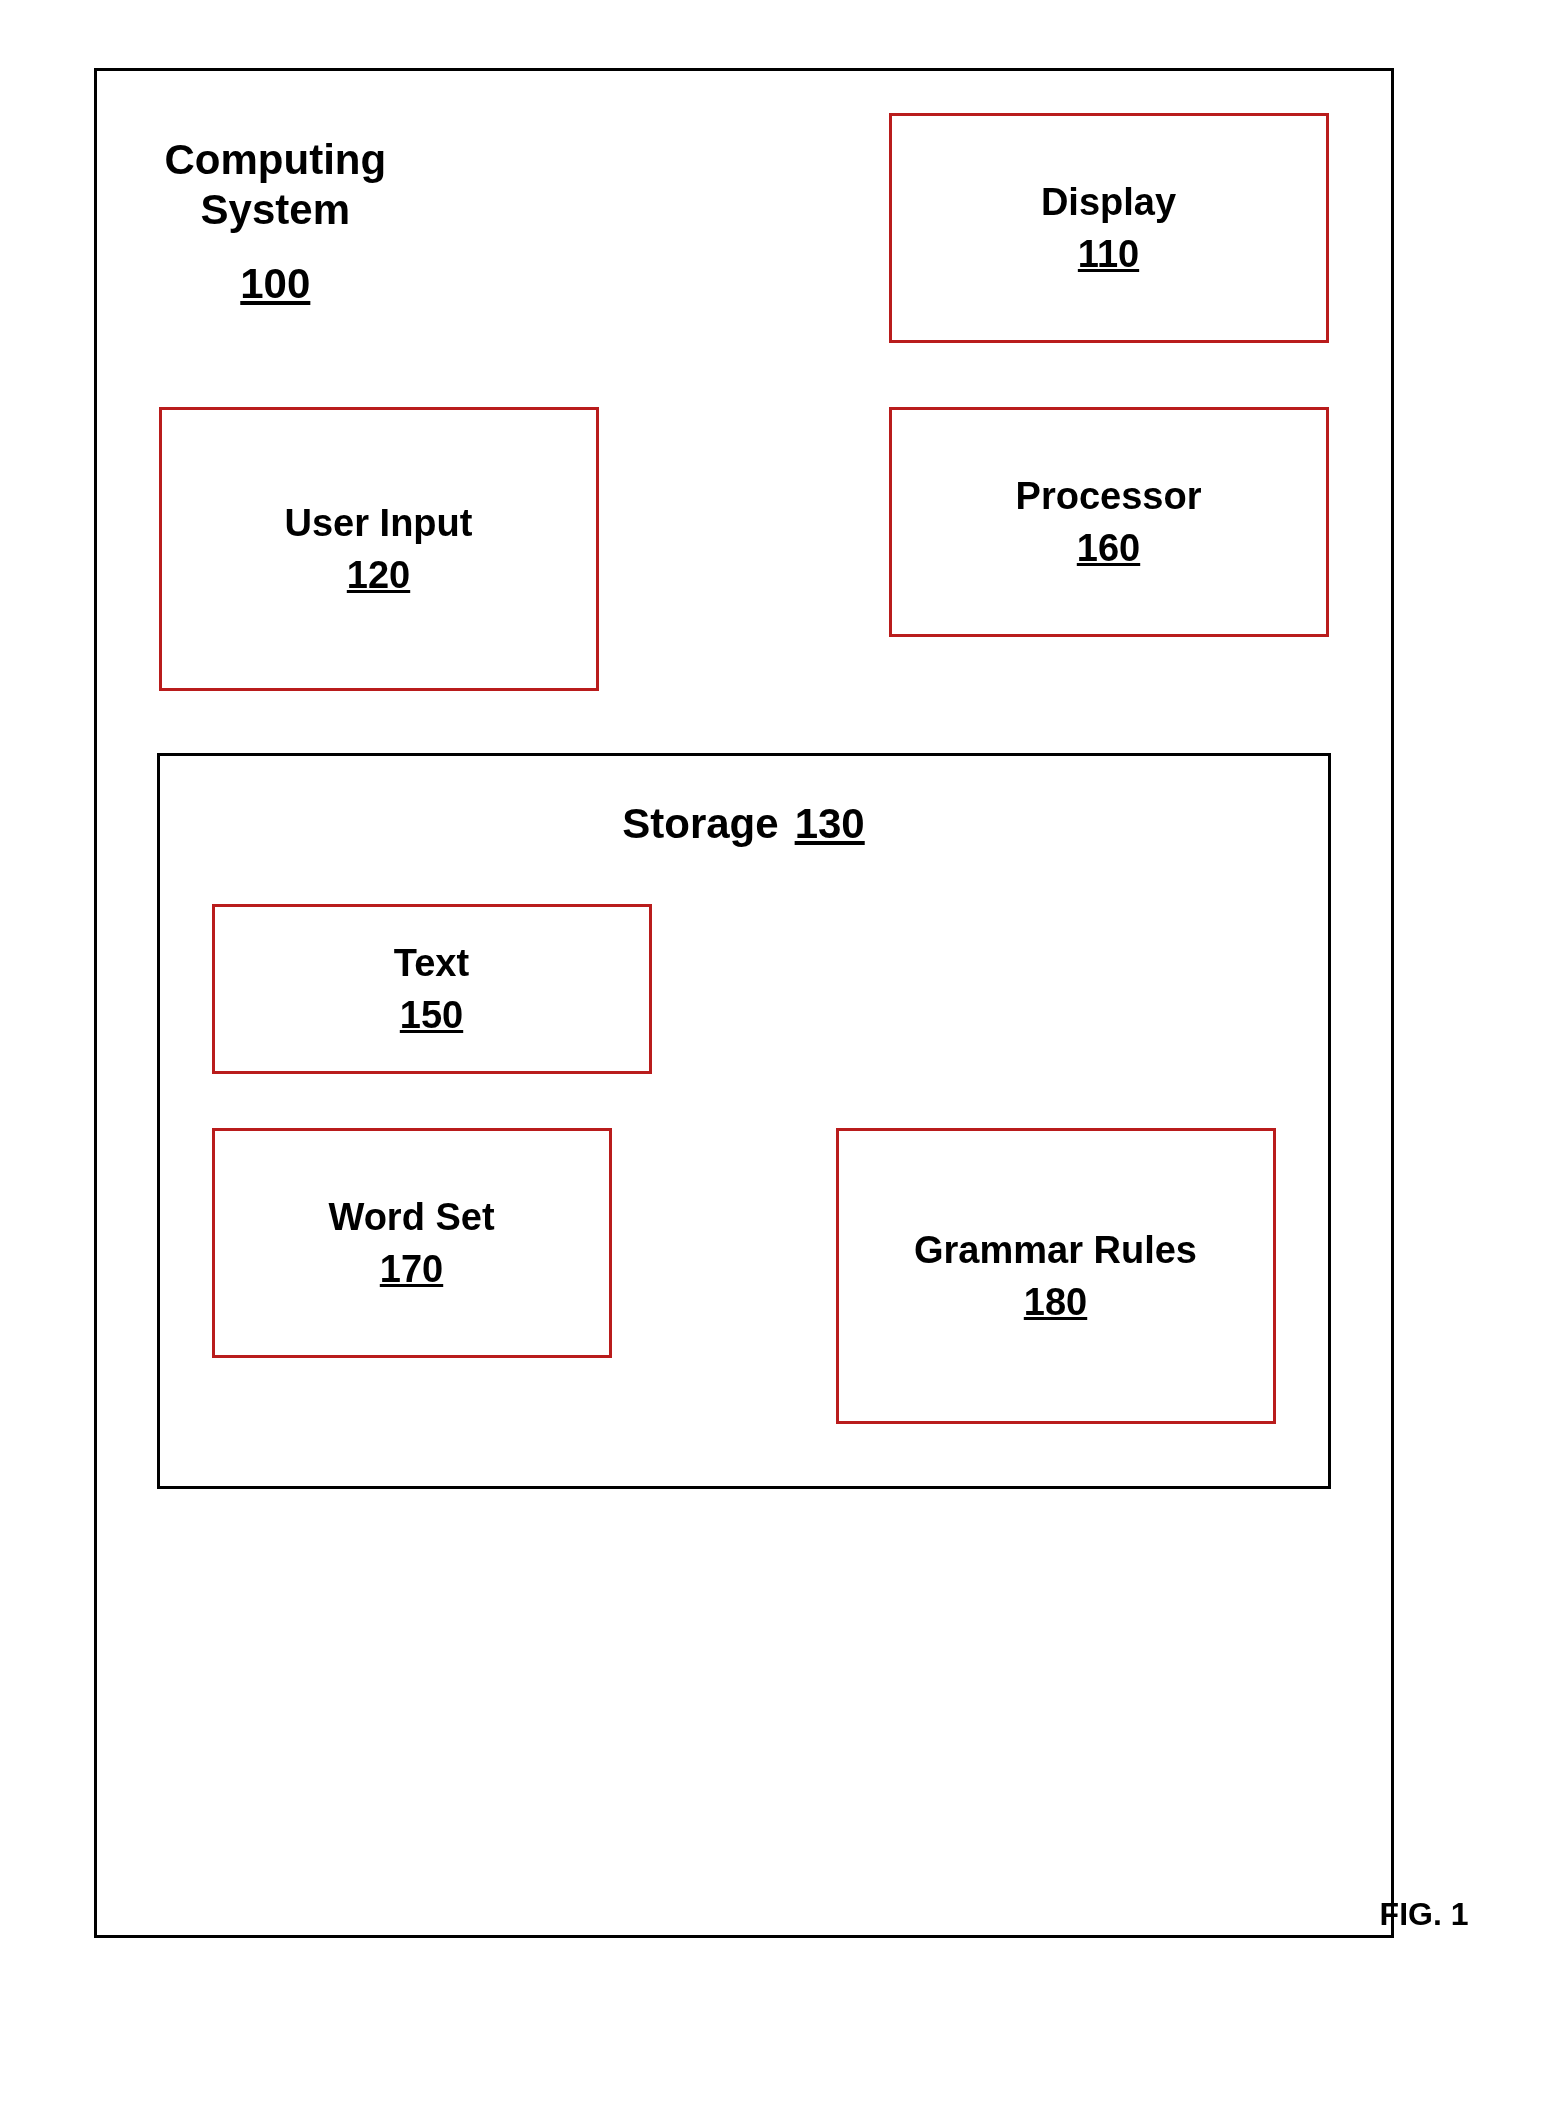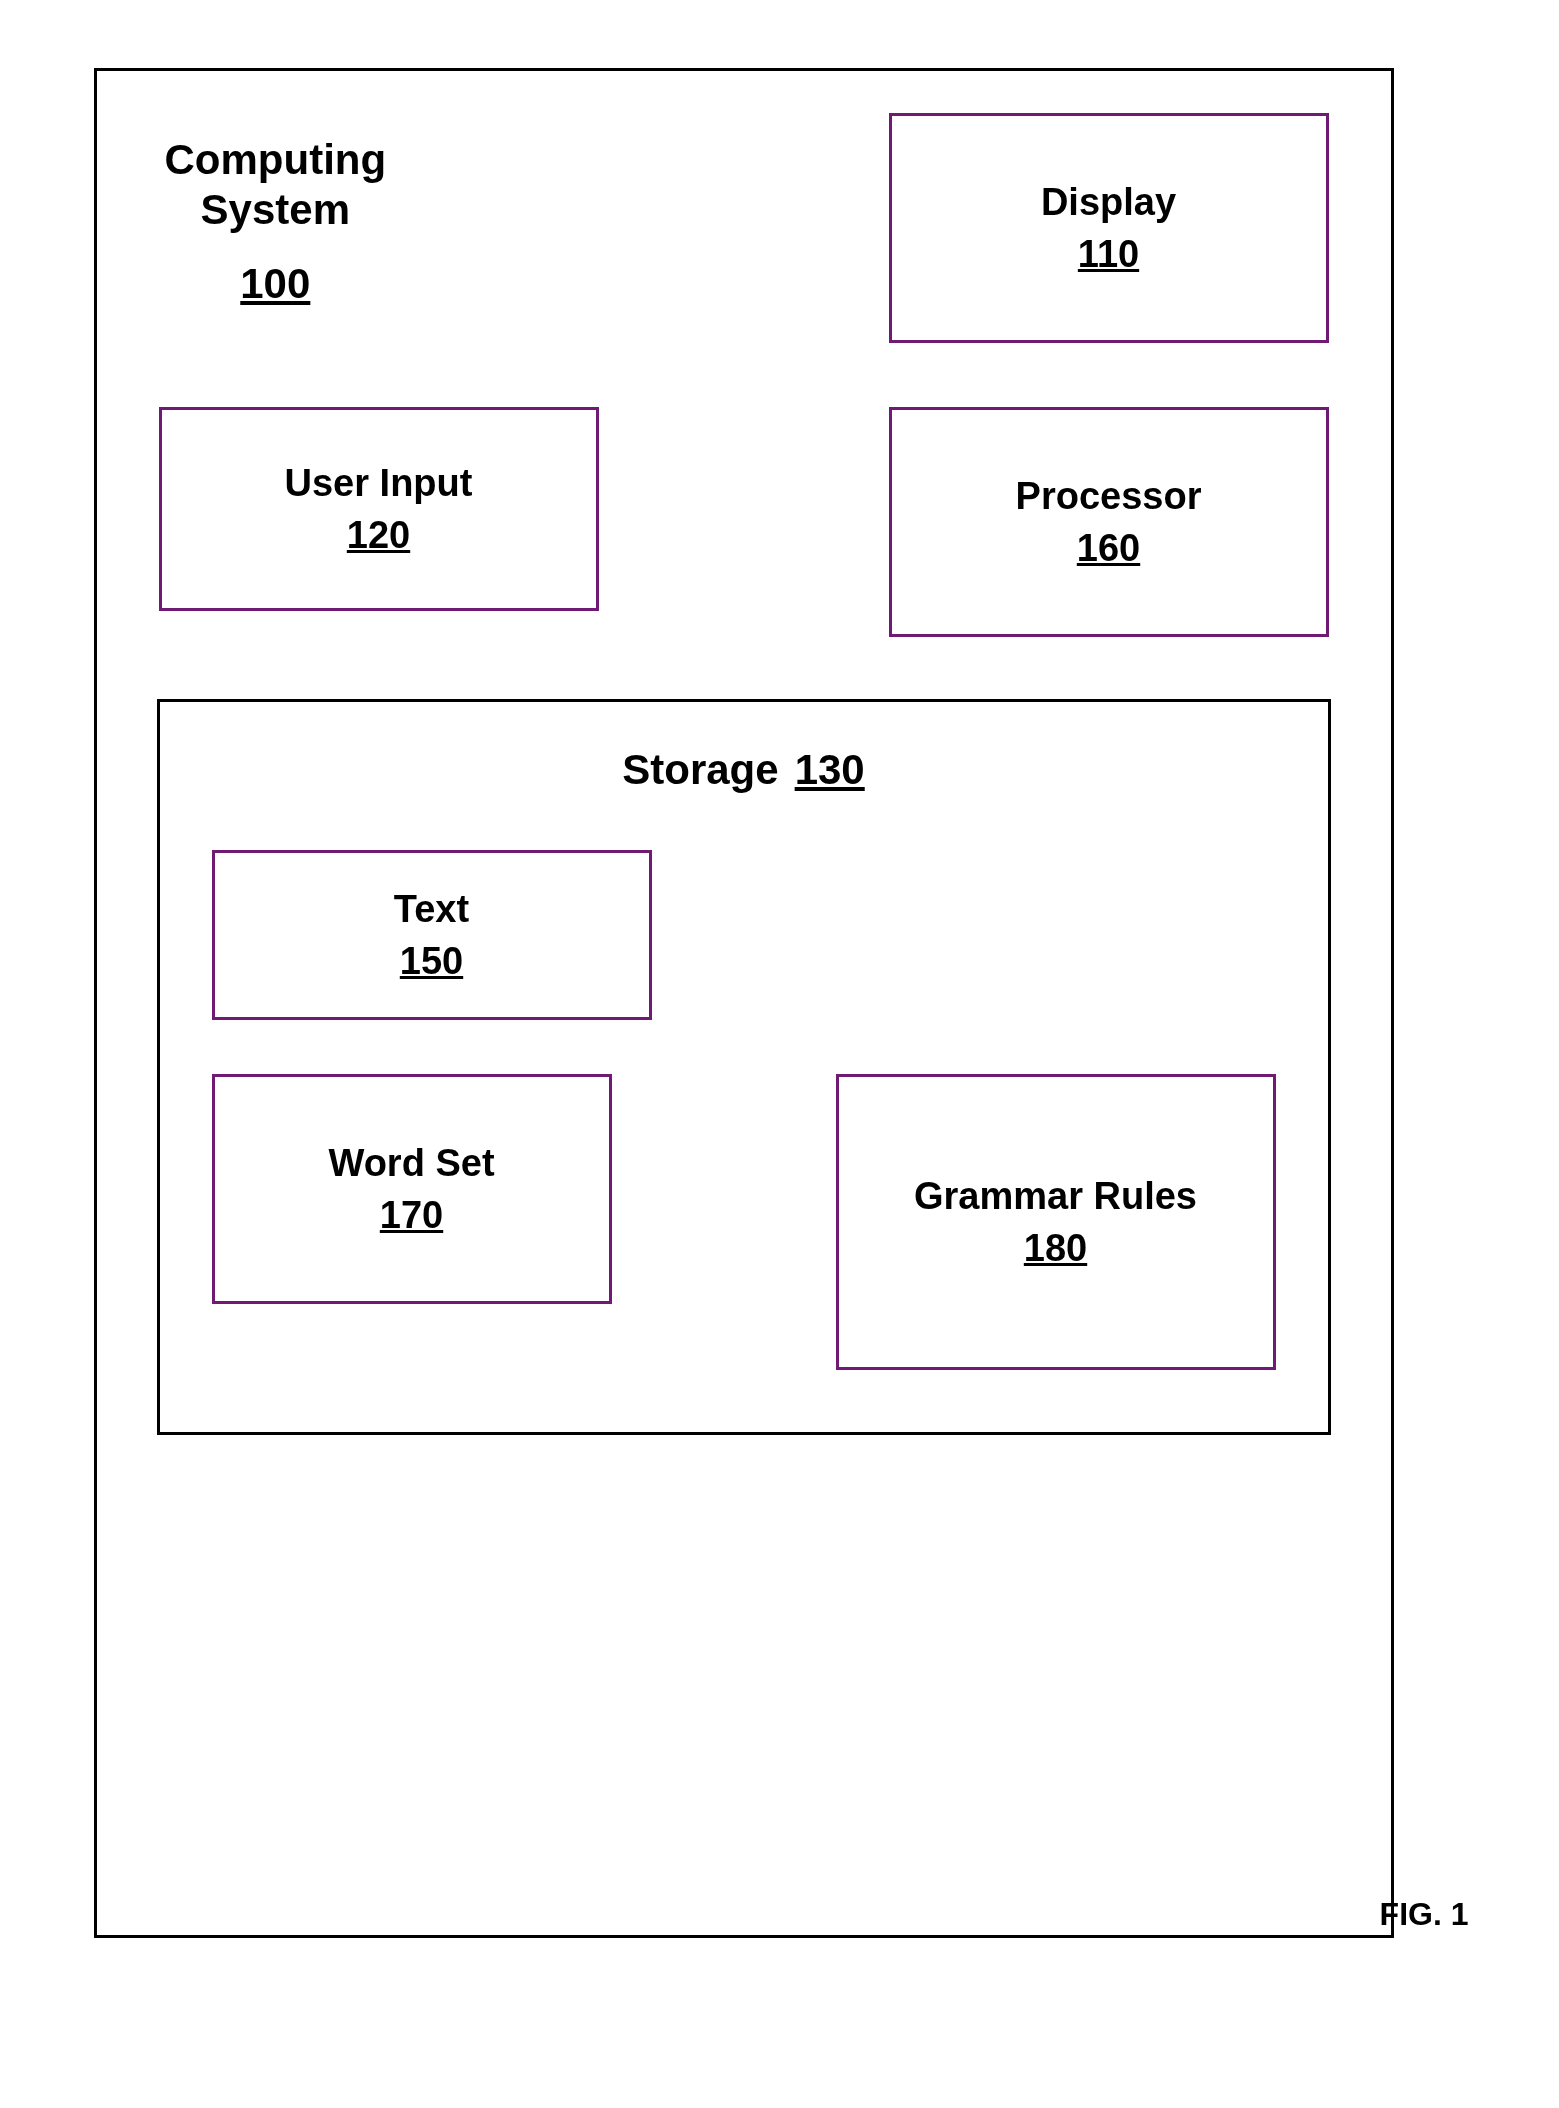--- a/index.html
+++ b/index.html
@@ -60,21 +60,21 @@
 
     .title-area .ref-number {
       font-size: 42px;
       font-weight: bold;
       text-decoration: underline;
       text-align: center;
       margin-top: 20px;
     }
 
     .component-box {
-      border: 3px solid #701a75;
+      border: 3px solid #b91c1c;
       display: flex;
       flex-direction: column;
       align-items: center;
       justify-content: center;
     }
 
     .component-box .label {
       font-size: 38px;
       font-weight: bold;
       text-align: center;
@@ -96,21 +96,21 @@
     .middle-section {
       display: flex;
       flex-direction: row;
       justify-content: space-between;
       width: 100%;
       margin-bottom: 60px;
     }
 
     .user-input-box {
       width: 440px;
-      height: 204px;
+      height: 284px;
     }
 
     .processor-box {
       width: 440px;
       height: 230px;
     }
 
     .storage-outer {
       border: 3px solid #000;
       width: 100%;

